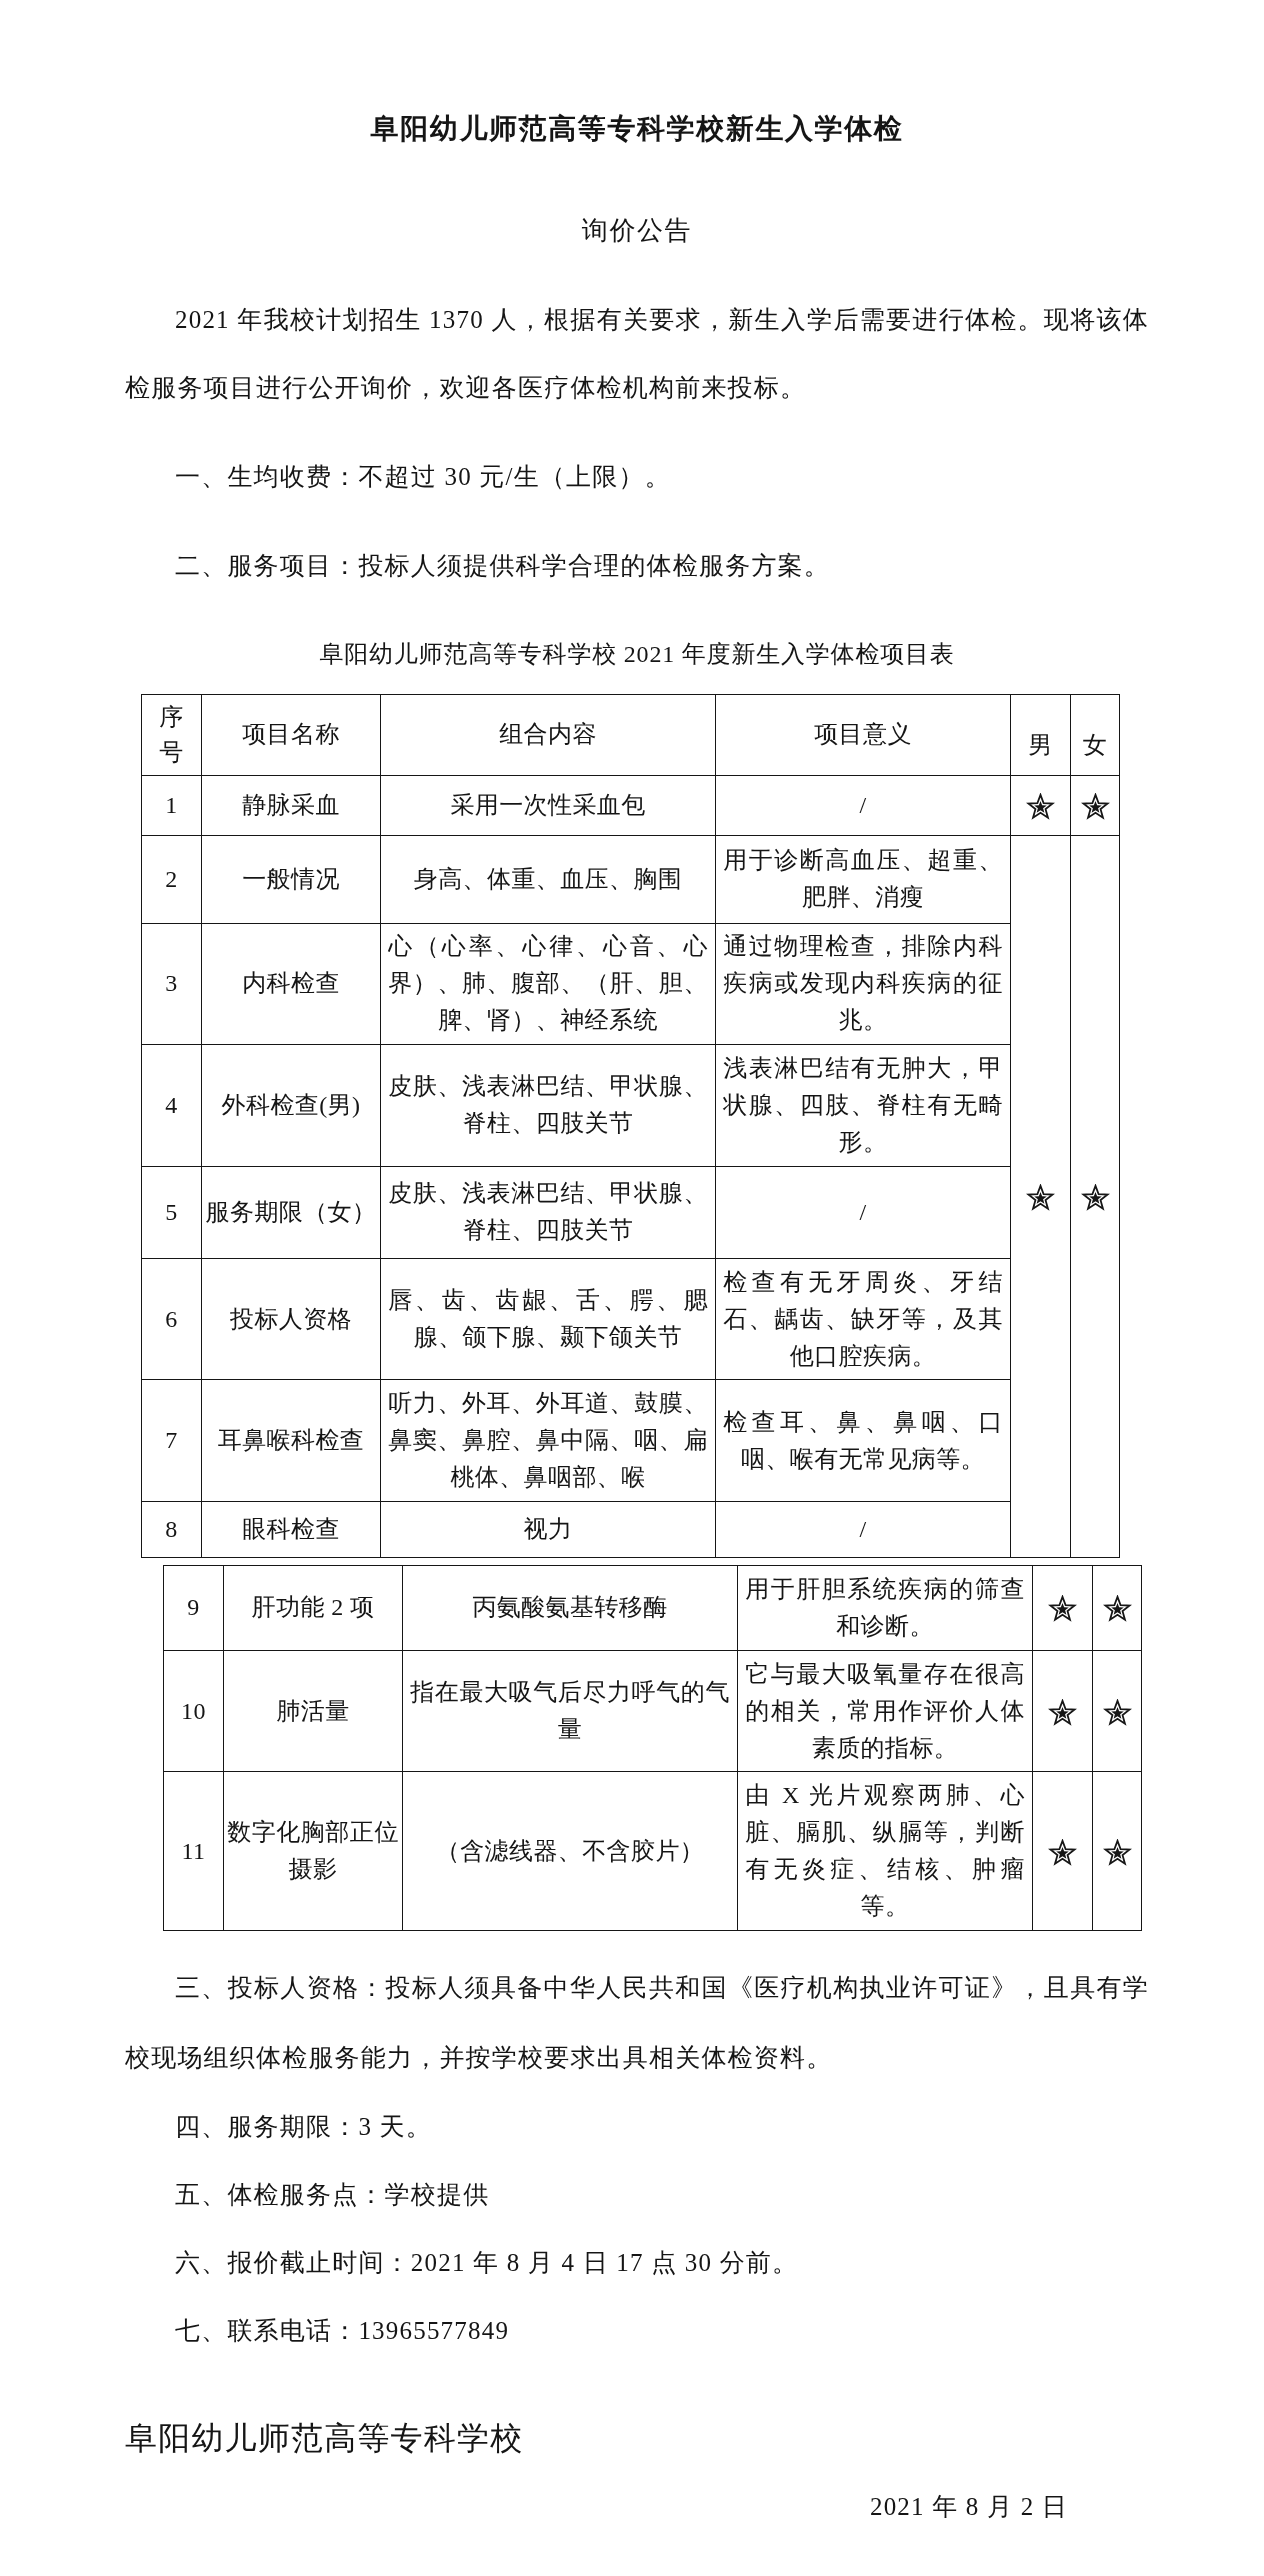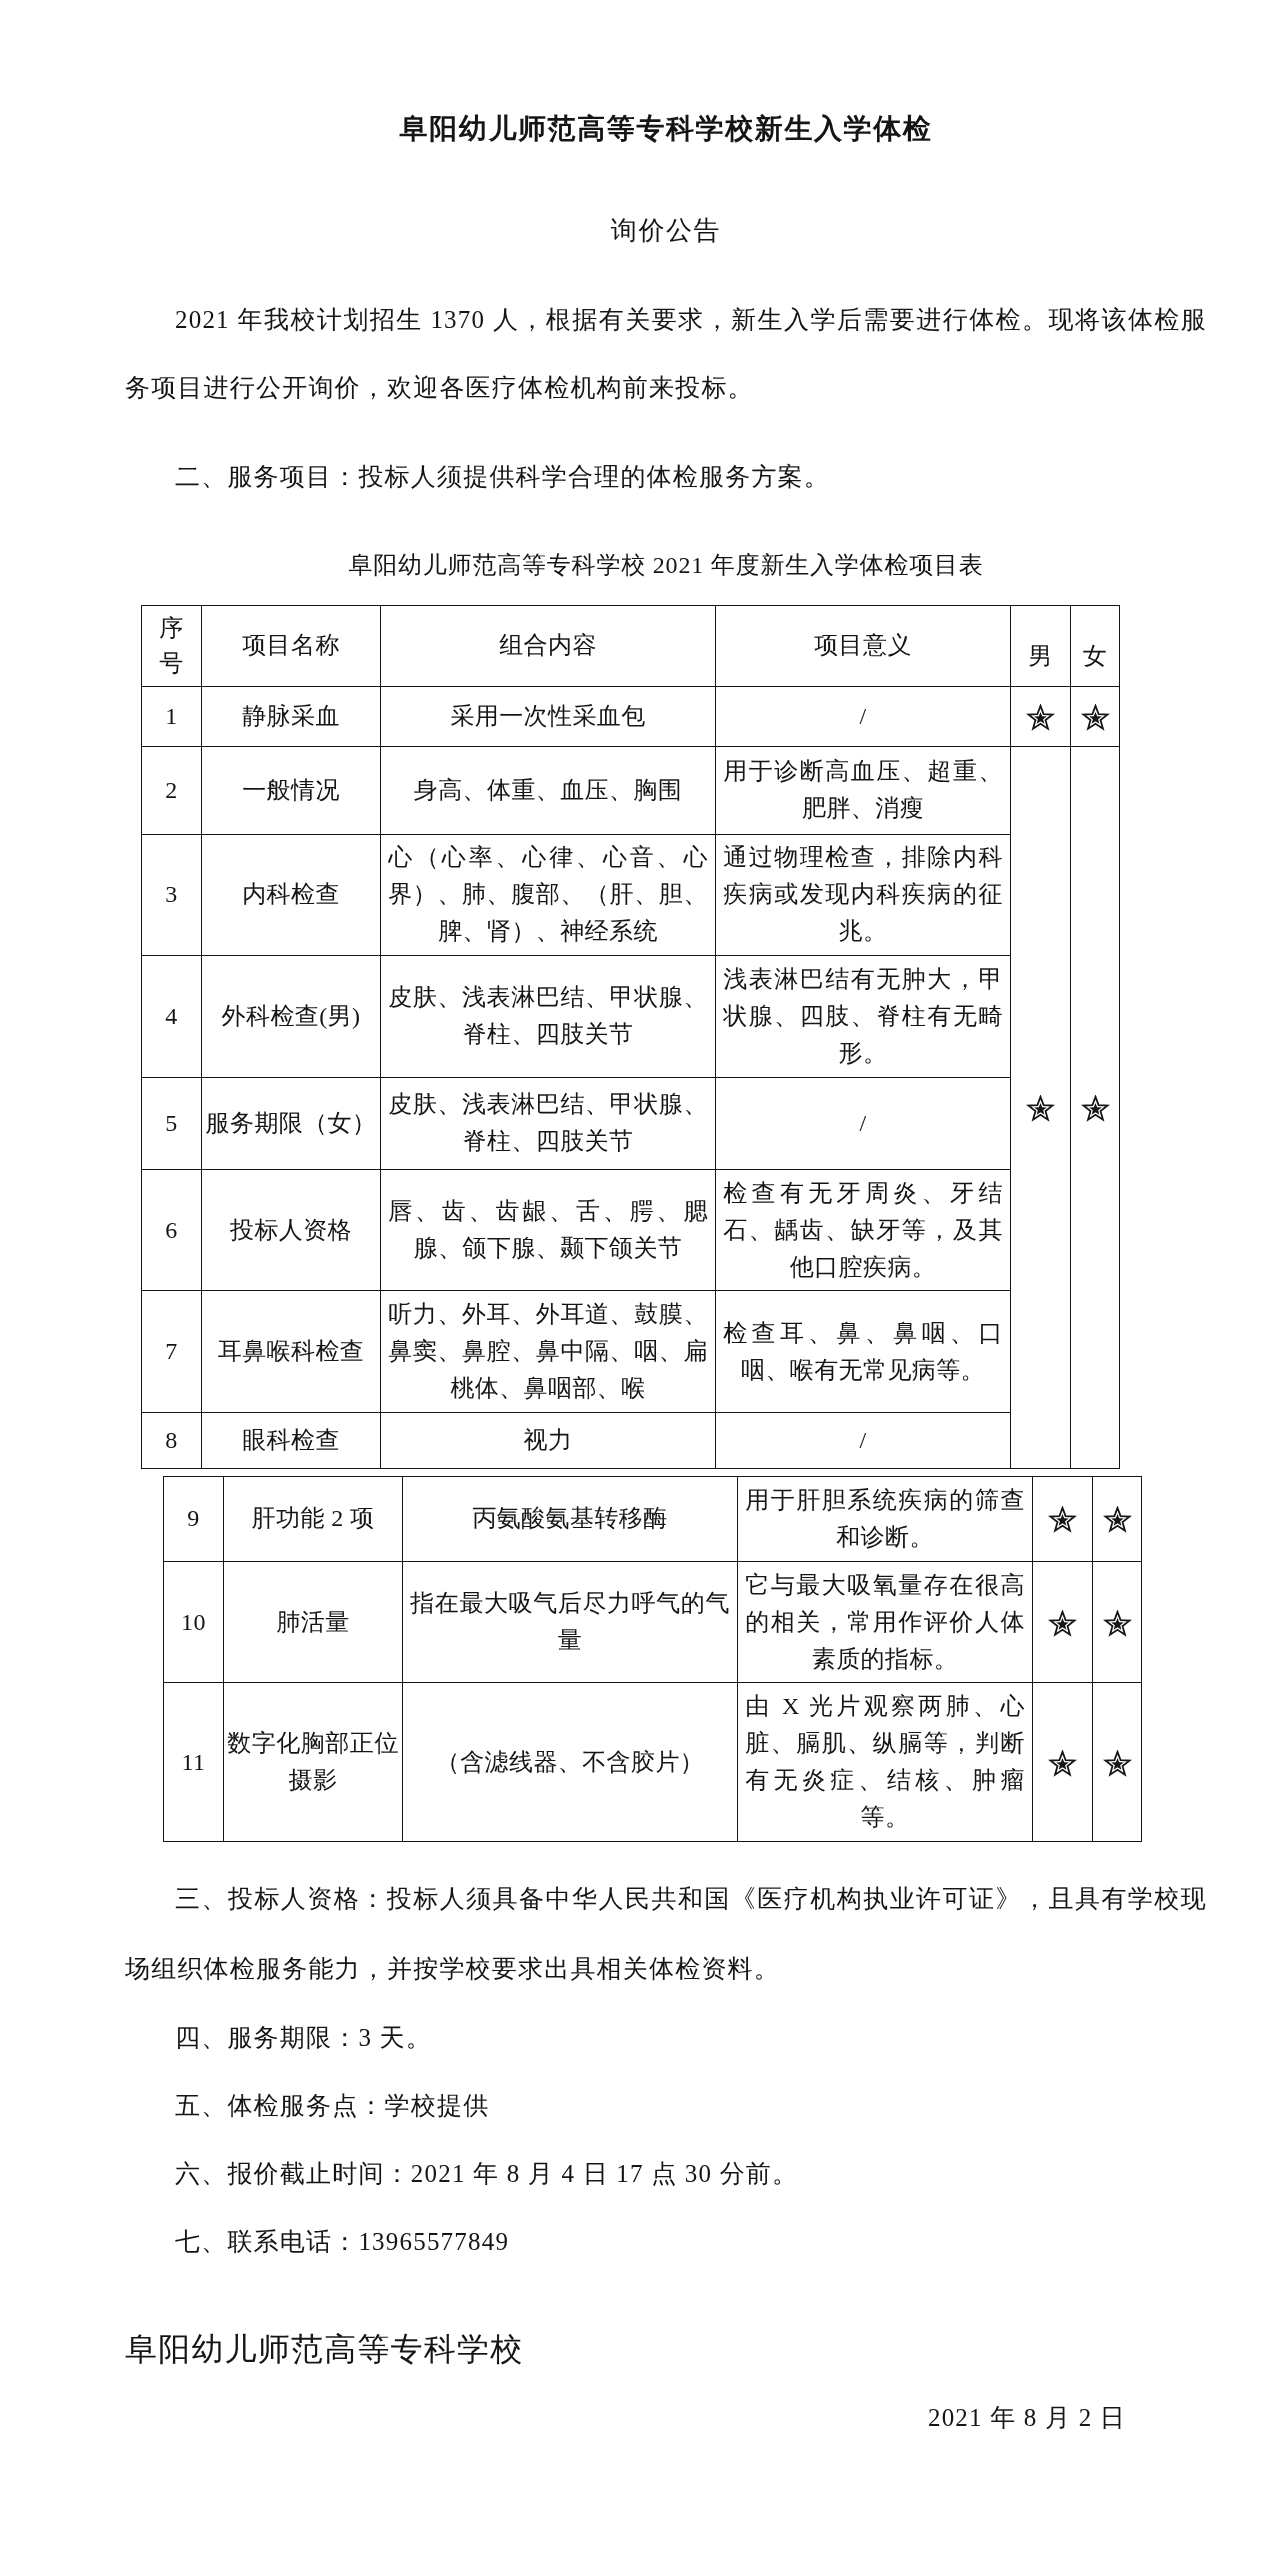--- a/index.html
+++ b/index.html
@@ -5,21 +5,21 @@
   * { margin: 0; padding: 0; box-sizing: border-box; }
   html, body { background: #e8e8e8; }
   .page {
     position: relative;
     width: 1264px;
     height: 2576px;
     margin: 0 auto;
     background: #ffffff;
     color: #151515;
     font-family: "Liberation Serif", "DejaVu Serif", serif;
-    padding: 110px 57px 0 125px;
+    padding: 110px 115px 0 125px;
     overflow: hidden;
   }
   .doc-title {
     text-align: center;
     font-size: 28px;
     font-weight: bold;
     letter-spacing: 1.6px;
     line-height: 38px;
   }
   .doc-subtitle {
@@ -114,20 +114,21 @@
 </head>
 <body>
 
 <div class="page">
 
   <div class="doc-title">阜阳幼儿师范高等专科学校新生入学体检</div>
   <div class="doc-subtitle">询价公告</div>
 
   <p class="para intro">2021 年我校计划招生 1370 人，根据有关要求，新生入学后需要进行体检。现将该体检服务项目进行公开询价，欢迎各医疗体检机构前来投标。</p>
 
+  <p class="para list-line">一、生均收费：不超过 30 元/生（上限）。</p>
   <p class="para list-line">二、服务项目：投标人须提供科学合理的体检服务方案。</p>
 
   <div class="table-caption">阜阳幼儿师范高等专科学校 2021 年度新生入学体检项目表</div>
 
   <table class="doc-table t1">
     <colgroup>
       <col class="col-no">
         <col class="col-name">
         <col class="col-comb">
         <col class="col-mean">

